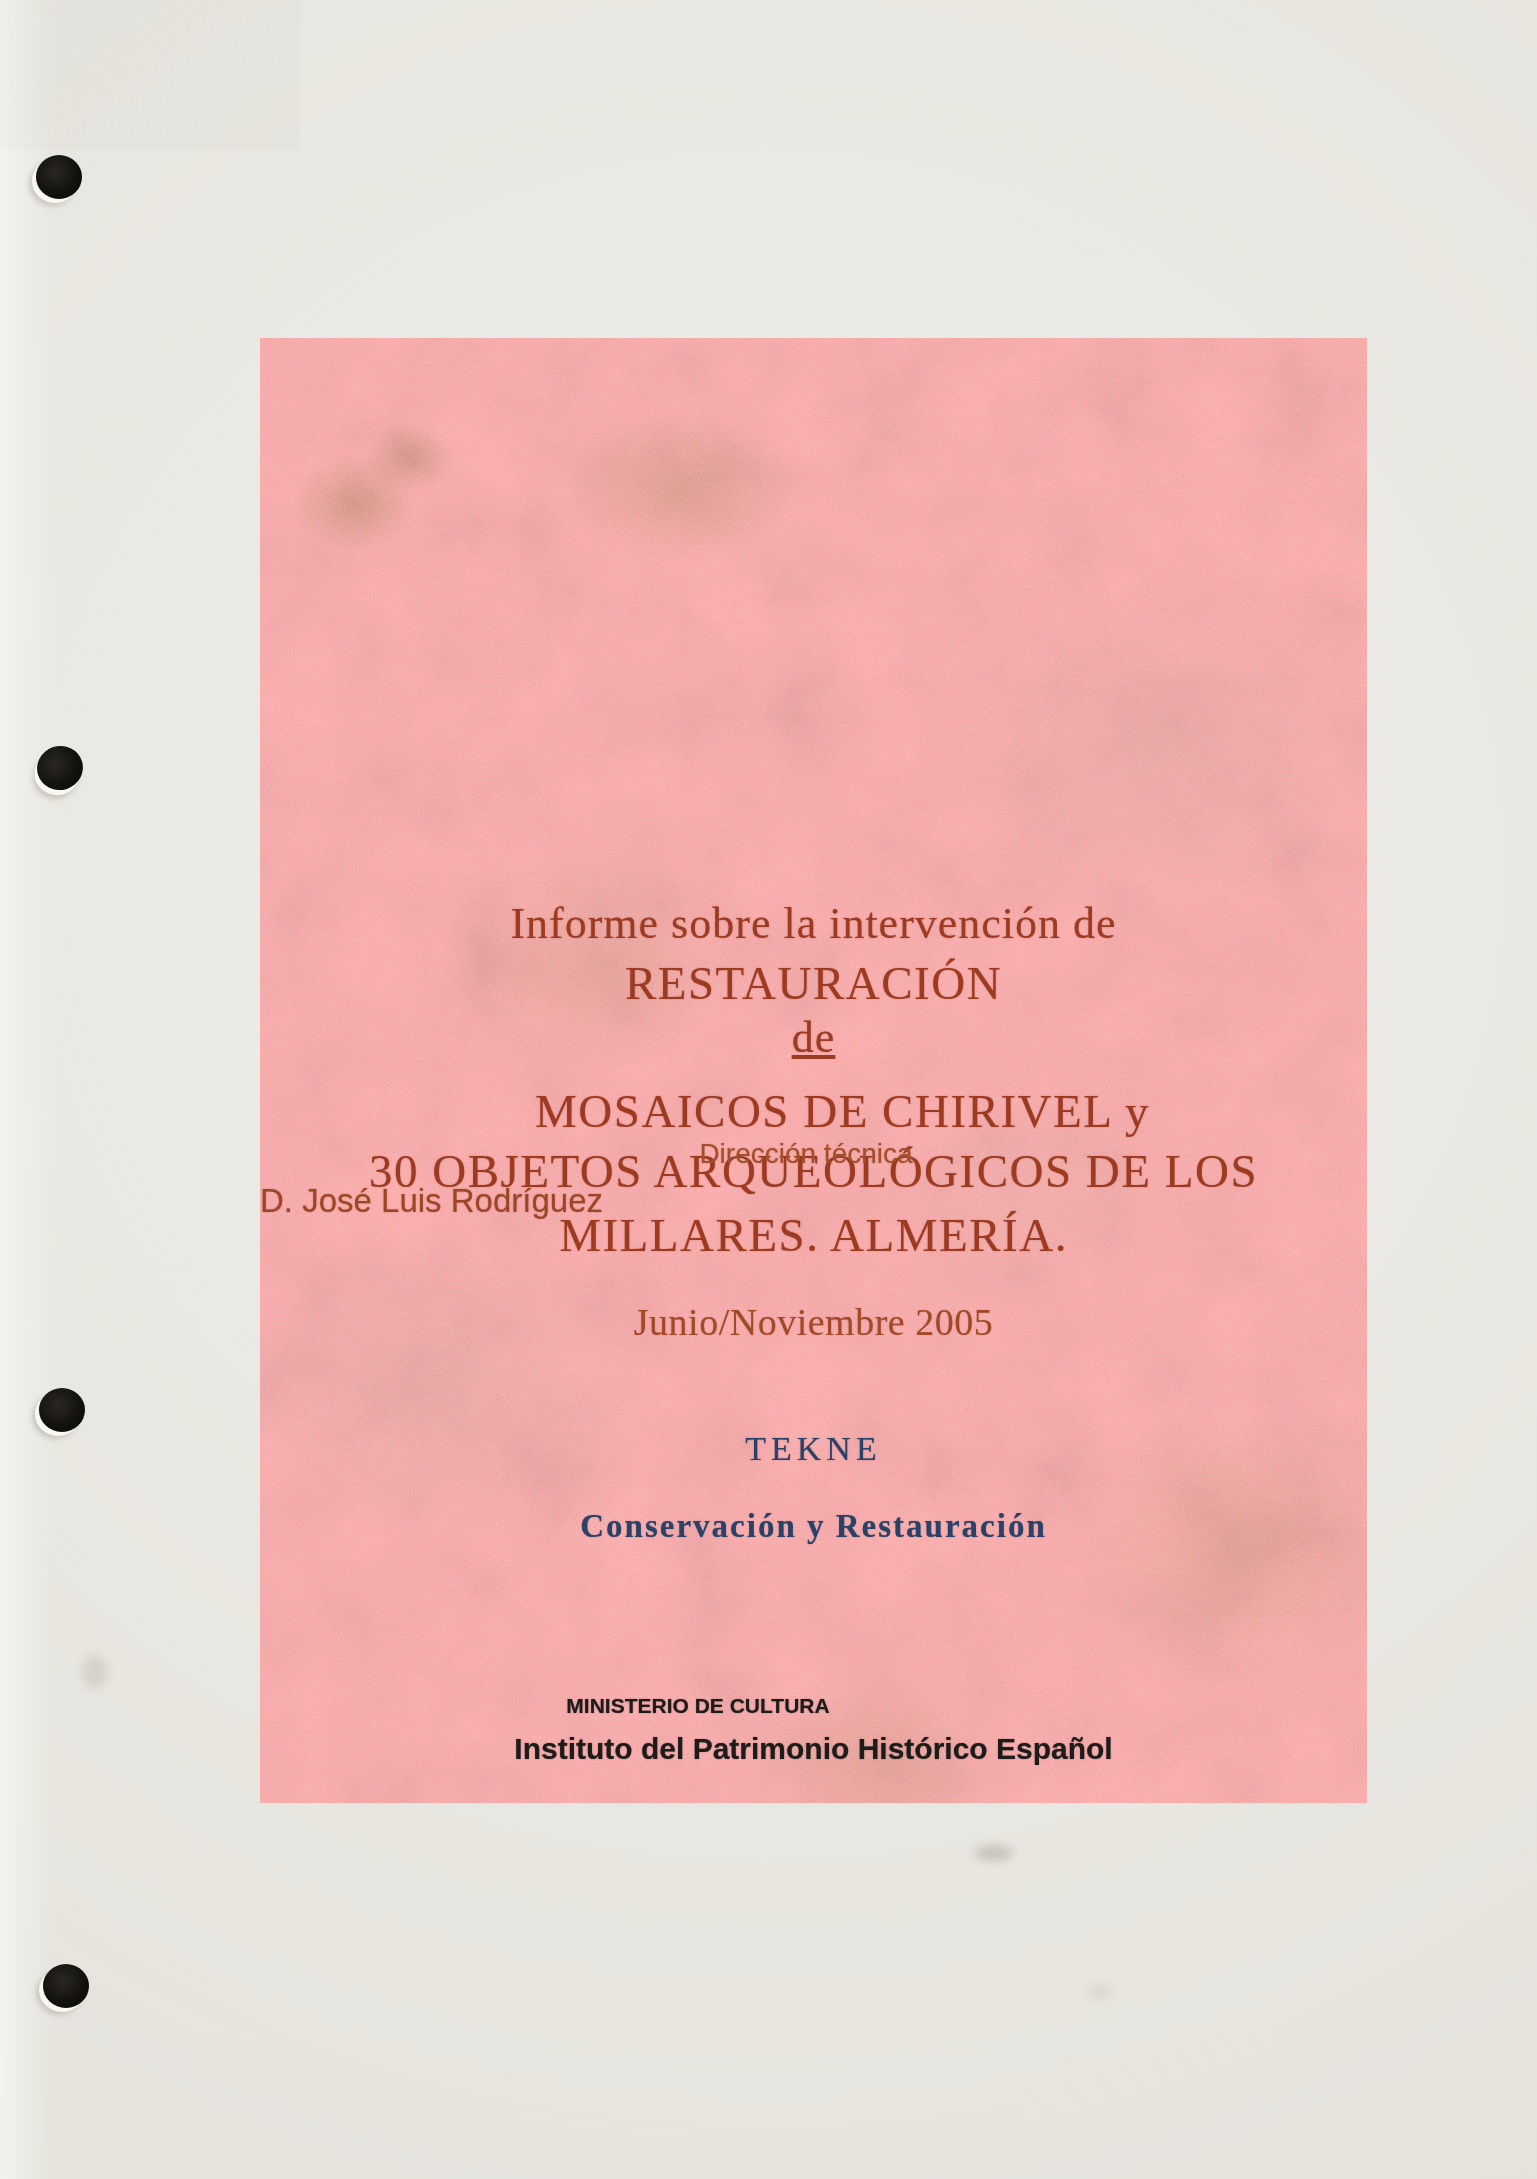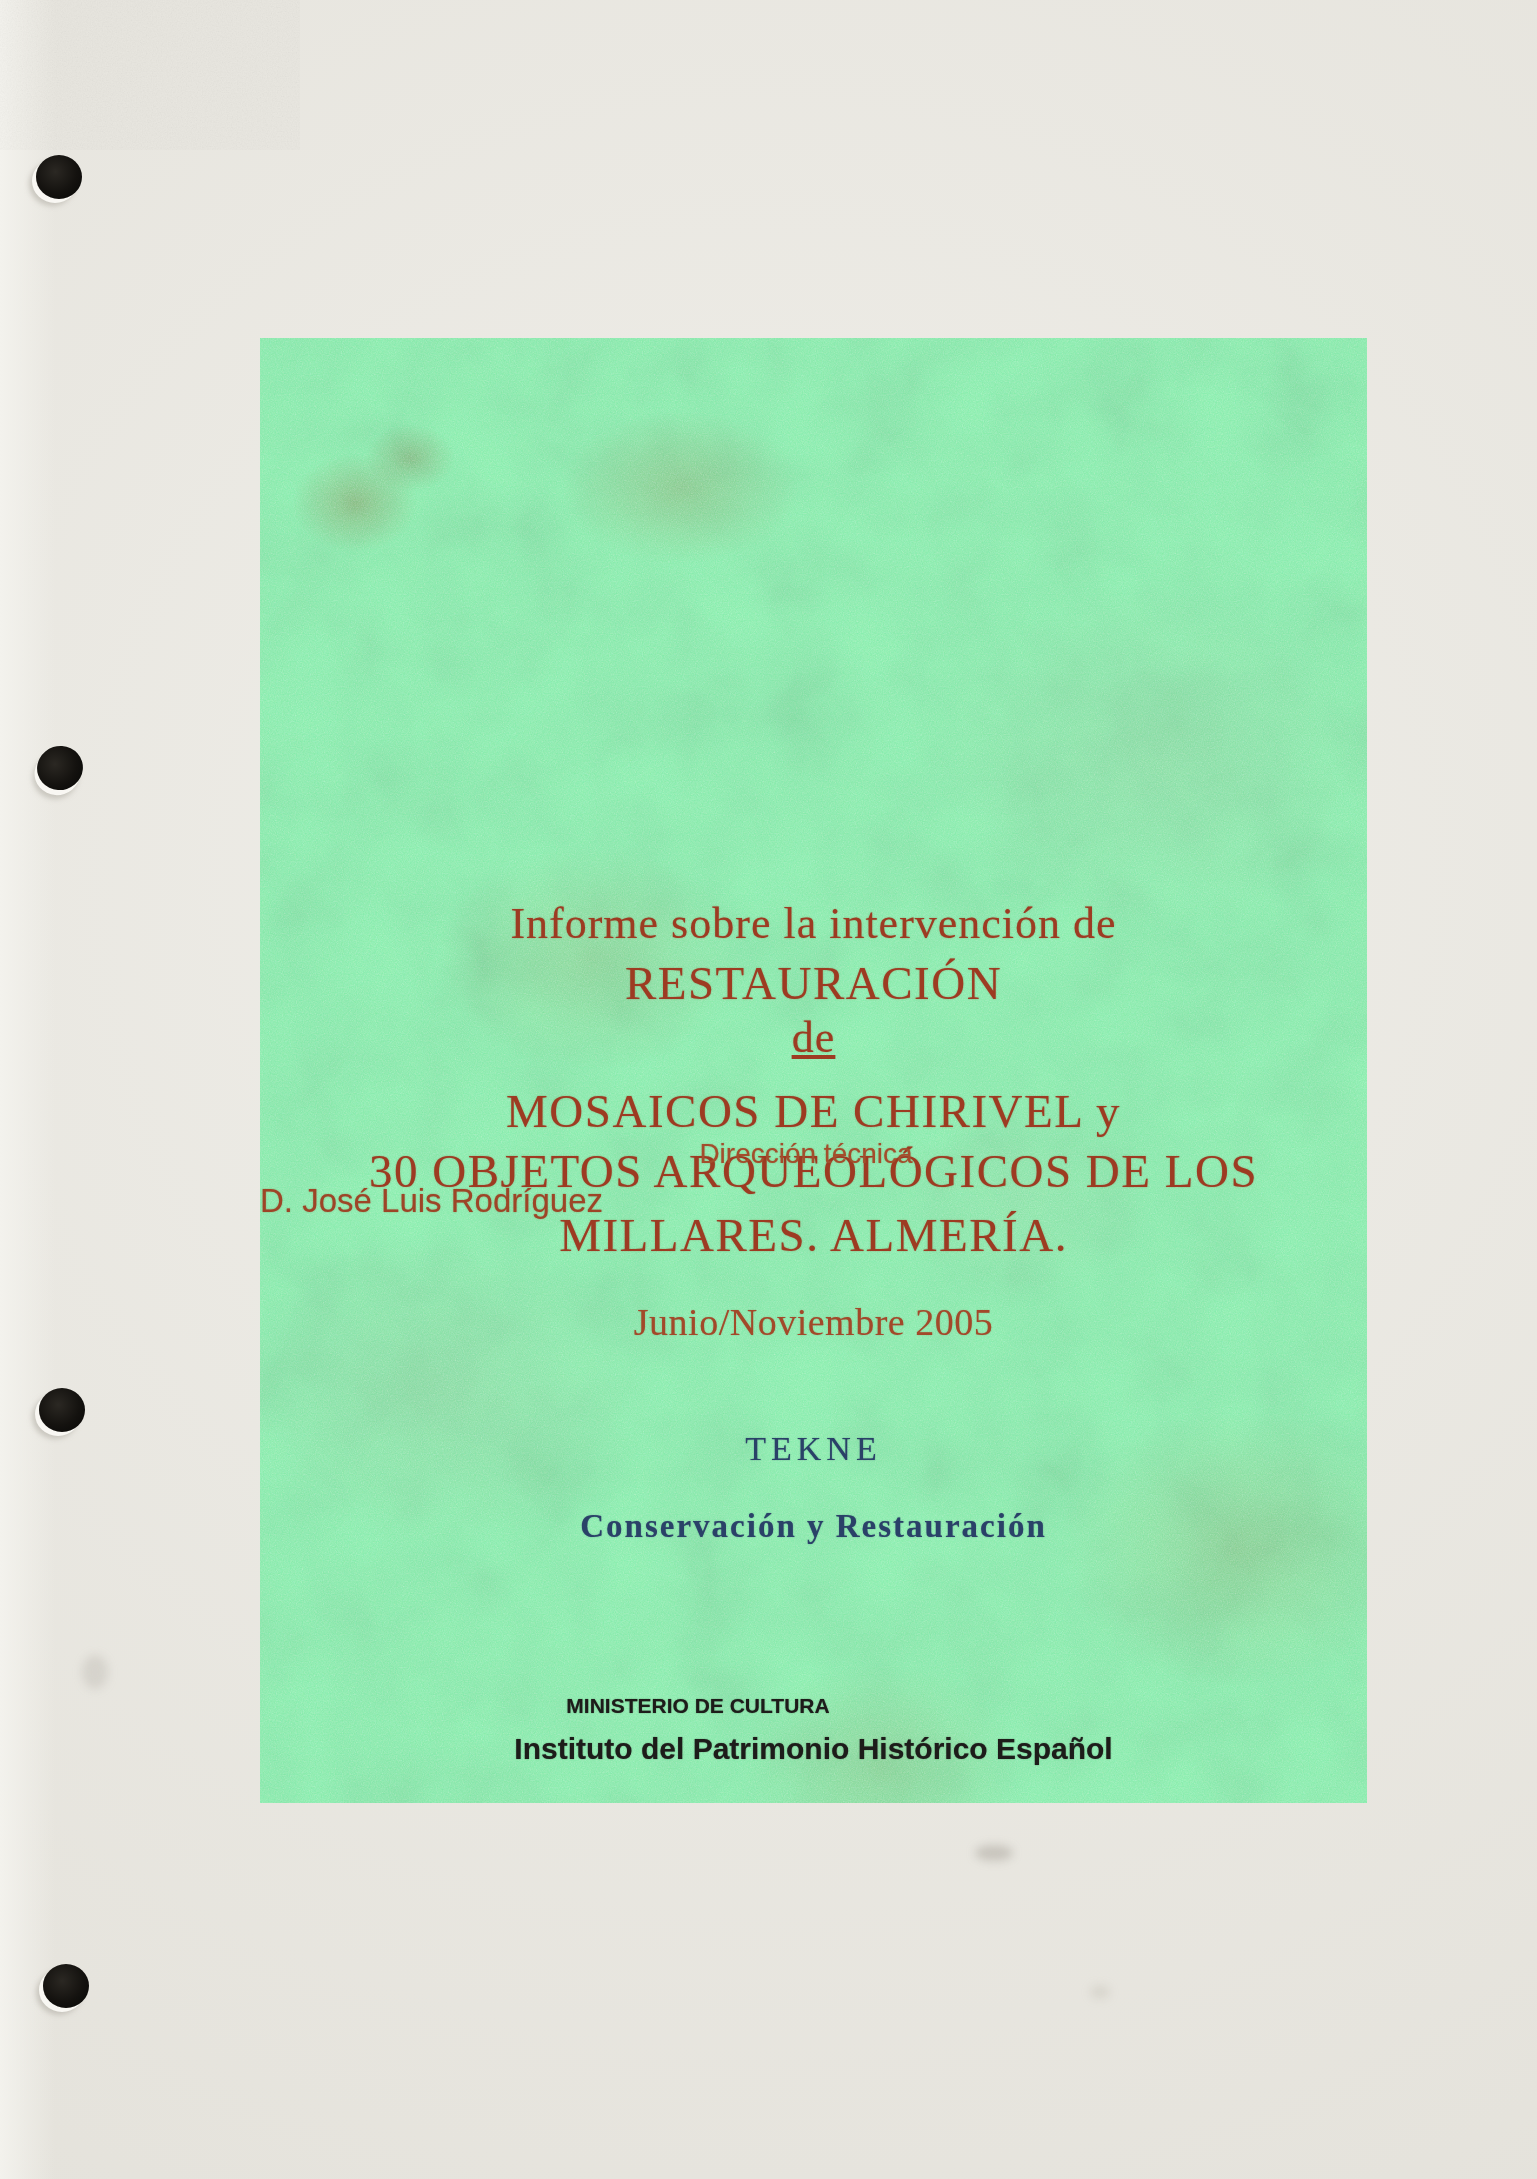--- a/index.html
+++ b/index.html
@@ -21,21 +21,21 @@
   .hole.h2{left:37px;top:746px;transform:rotate(-18deg);}
   .hole.h3{left:39px;top:1388px;}
   .hole.h4{left:43px;top:1964px;}
   .smudge{position:absolute;border-radius:50%;filter:blur(5px);}
   .smudge.s1{left:975px;top:1845px;width:38px;height:16px;background:rgba(125,120,108,0.30);}
   .smudge.s2{left:82px;top:1655px;width:26px;height:34px;background:rgba(150,146,135,0.22);}
   .smudge.s3{left:1090px;top:1985px;width:20px;height:14px;background:rgba(160,155,142,0.20);}
   
   .paper{
     position:absolute;left:260px;top:338px;width:1107px;height:1465px;
-    background:#86efac;
+    background:#fca5a5;
   }
   .paper .stains{
     position:absolute;inset:0;
     background:
       radial-gradient(90px 70px at 95px 165px, rgba(138,106,52,0.34), rgba(138,106,52,0) 70%),
       radial-gradient(170px 110px at 420px 150px, rgba(146,115,62,0.25), rgba(146,115,62,0) 70%),
       radial-gradient(60px 45px at 150px 120px, rgba(120,92,45,0.30), rgba(120,92,45,0) 75%),
       radial-gradient(220px 160px at 330px 620px, rgba(150,122,70,0.18), rgba(150,122,70,0) 70%),
       radial-gradient(260px 200px at 980px 1210px, rgba(148,118,66,0.20), rgba(148,118,66,0) 70%),
       radial-gradient(200px 150px at 620px 1430px, rgba(140,112,62,0.18), rgba(140,112,62,0) 70%),
@@ -46,21 +46,21 @@
   .grain-svg{position:absolute;inset:0;width:100%;height:100%;}
   .grain-fine{mix-blend-mode:overlay;opacity:0.55;}
   .grain-mottle{mix-blend-mode:multiply;opacity:0.18;}
   .page-grain{position:absolute;inset:0;mix-blend-mode:multiply;opacity:0.10;pointer-events:none;}
   
   .tl{position:absolute;left:0;width:1107px;text-align:center;white-space:nowrap;
       color:#9d3b22;font-family:"Liberation Serif", serif;
       text-shadow:0 0 1.4px rgba(148,58,32,0.55);}
   .tl.small{font-size:44px;letter-spacing:1px;}
   .tl.big{font-size:47px;letter-spacing:1.5px;}
-  .t1{top:560px;} .t2{top:618px;} .t3{top:674px;text-decoration:underline;} .t4{top:746px;} .t5{top:806px;} .t6{top:870px;}
+  .t1{top:560px;} .t2{top:618px;} .t3{top:674px;text-decoration:underline;} .t4{top:746px;padding-left:29px;} .t5{top:806px;} .t6{top:870px;}
   .date-line{position:absolute;left:0;top:962px;width:1107px;text-align:center;
       font-family:"Liberation Serif", serif;font-size:38px;letter-spacing:0.5px;
       color:#a2492a;text-shadow:0 0 1.2px rgba(155,70,40,0.5);}
   .dir-label{position:absolute;left:0;top:800px;width:1092px;text-align:center;
       font-family:"Liberation Sans", sans-serif;font-size:28px;color:#a34e2c;
       text-shadow:0 0 1.4px rgba(150,72,40,0.55);}
   .dir-name{position:absolute;left:0;top:844px;width:1230px;
       font-family:"Liberation Sans", sans-serif;font-size:33px;color:#9d4527;
       text-shadow:0 0 1.5px rgba(148,64,35,0.55);}
   .tekne-name{position:absolute;left:0;top:1092px;width:1107px;text-align:center;

